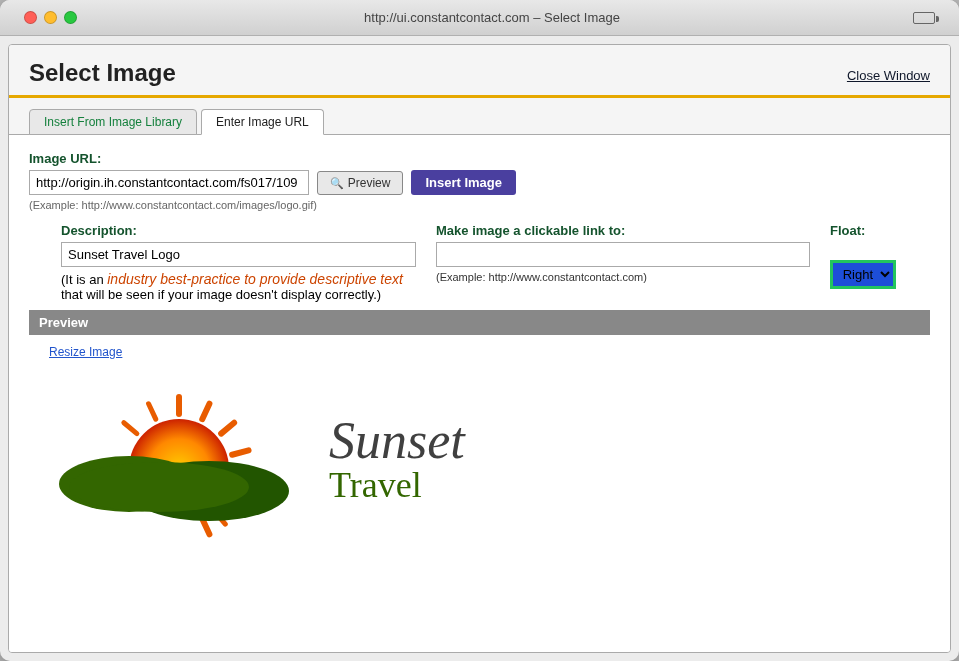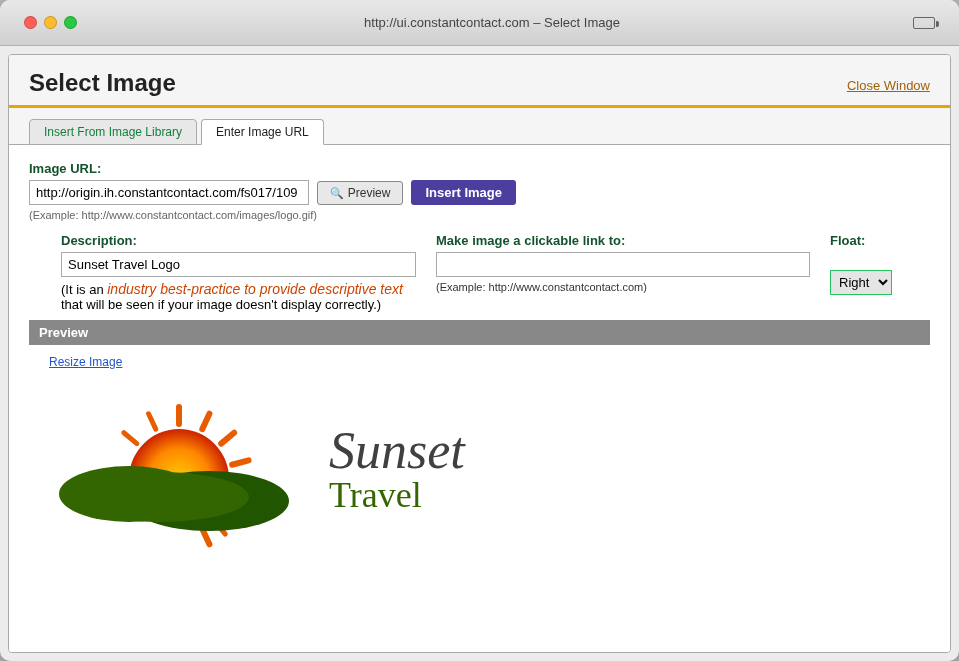--- a/index.html
+++ b/index.html
@@ -20,21 +20,21 @@
       background: #ececec;
       border-radius: 10px;
       box-shadow: 0 4px 24px rgba(0,0,0,0.45);
       overflow: hidden;
       display: flex;
       flex-direction: column;
     }
 
     .title-bar {
       background: linear-gradient(to bottom, #e8e8e8, #d0d0d0);
-      height: 46px;
+      height: 36px;
       display: flex;
       align-items: center;
       padding: 0 24px;
       border-bottom: 1px solid #b0b0b0;
       flex-shrink: 0;
     }
 
     .window-controls {
       display: flex;
       gap: 7px;
@@ -108,21 +108,21 @@
       padding-bottom: 8px;
     }
 
     .page-title {
       font-size: 24px;
       font-weight: bold;
       color: #222;
     }
 
     .close-window-link {
-      color: #a16207;
+      color: #0f172a;
       text-decoration: underline;
       font-size: 13px;
       cursor: pointer;
       margin-bottom: 4px;
       margin-left: 32px;
     }
 
     
     .tabs-area {
       background: #f5f5f5;
@@ -264,22 +264,23 @@
     .float-select {
       display: flex;
       align-items: center;
       gap: 4px;
       margin-top: 22px;
     }
 
     .float-select select {
       padding: 3px 4px;
       font-size: 13px;
-      border: 1px solid #22c55e;
-      background: #e5e5e5;
+      border: 3px solid #22c55e;
+      background: #1d4ed8;
+      text-align: right;
     }
 
     
     .preview-section {
       margin-top: 8px;
     }
 
     .preview-header {
       background: #888888;
       color: #ffffff;

